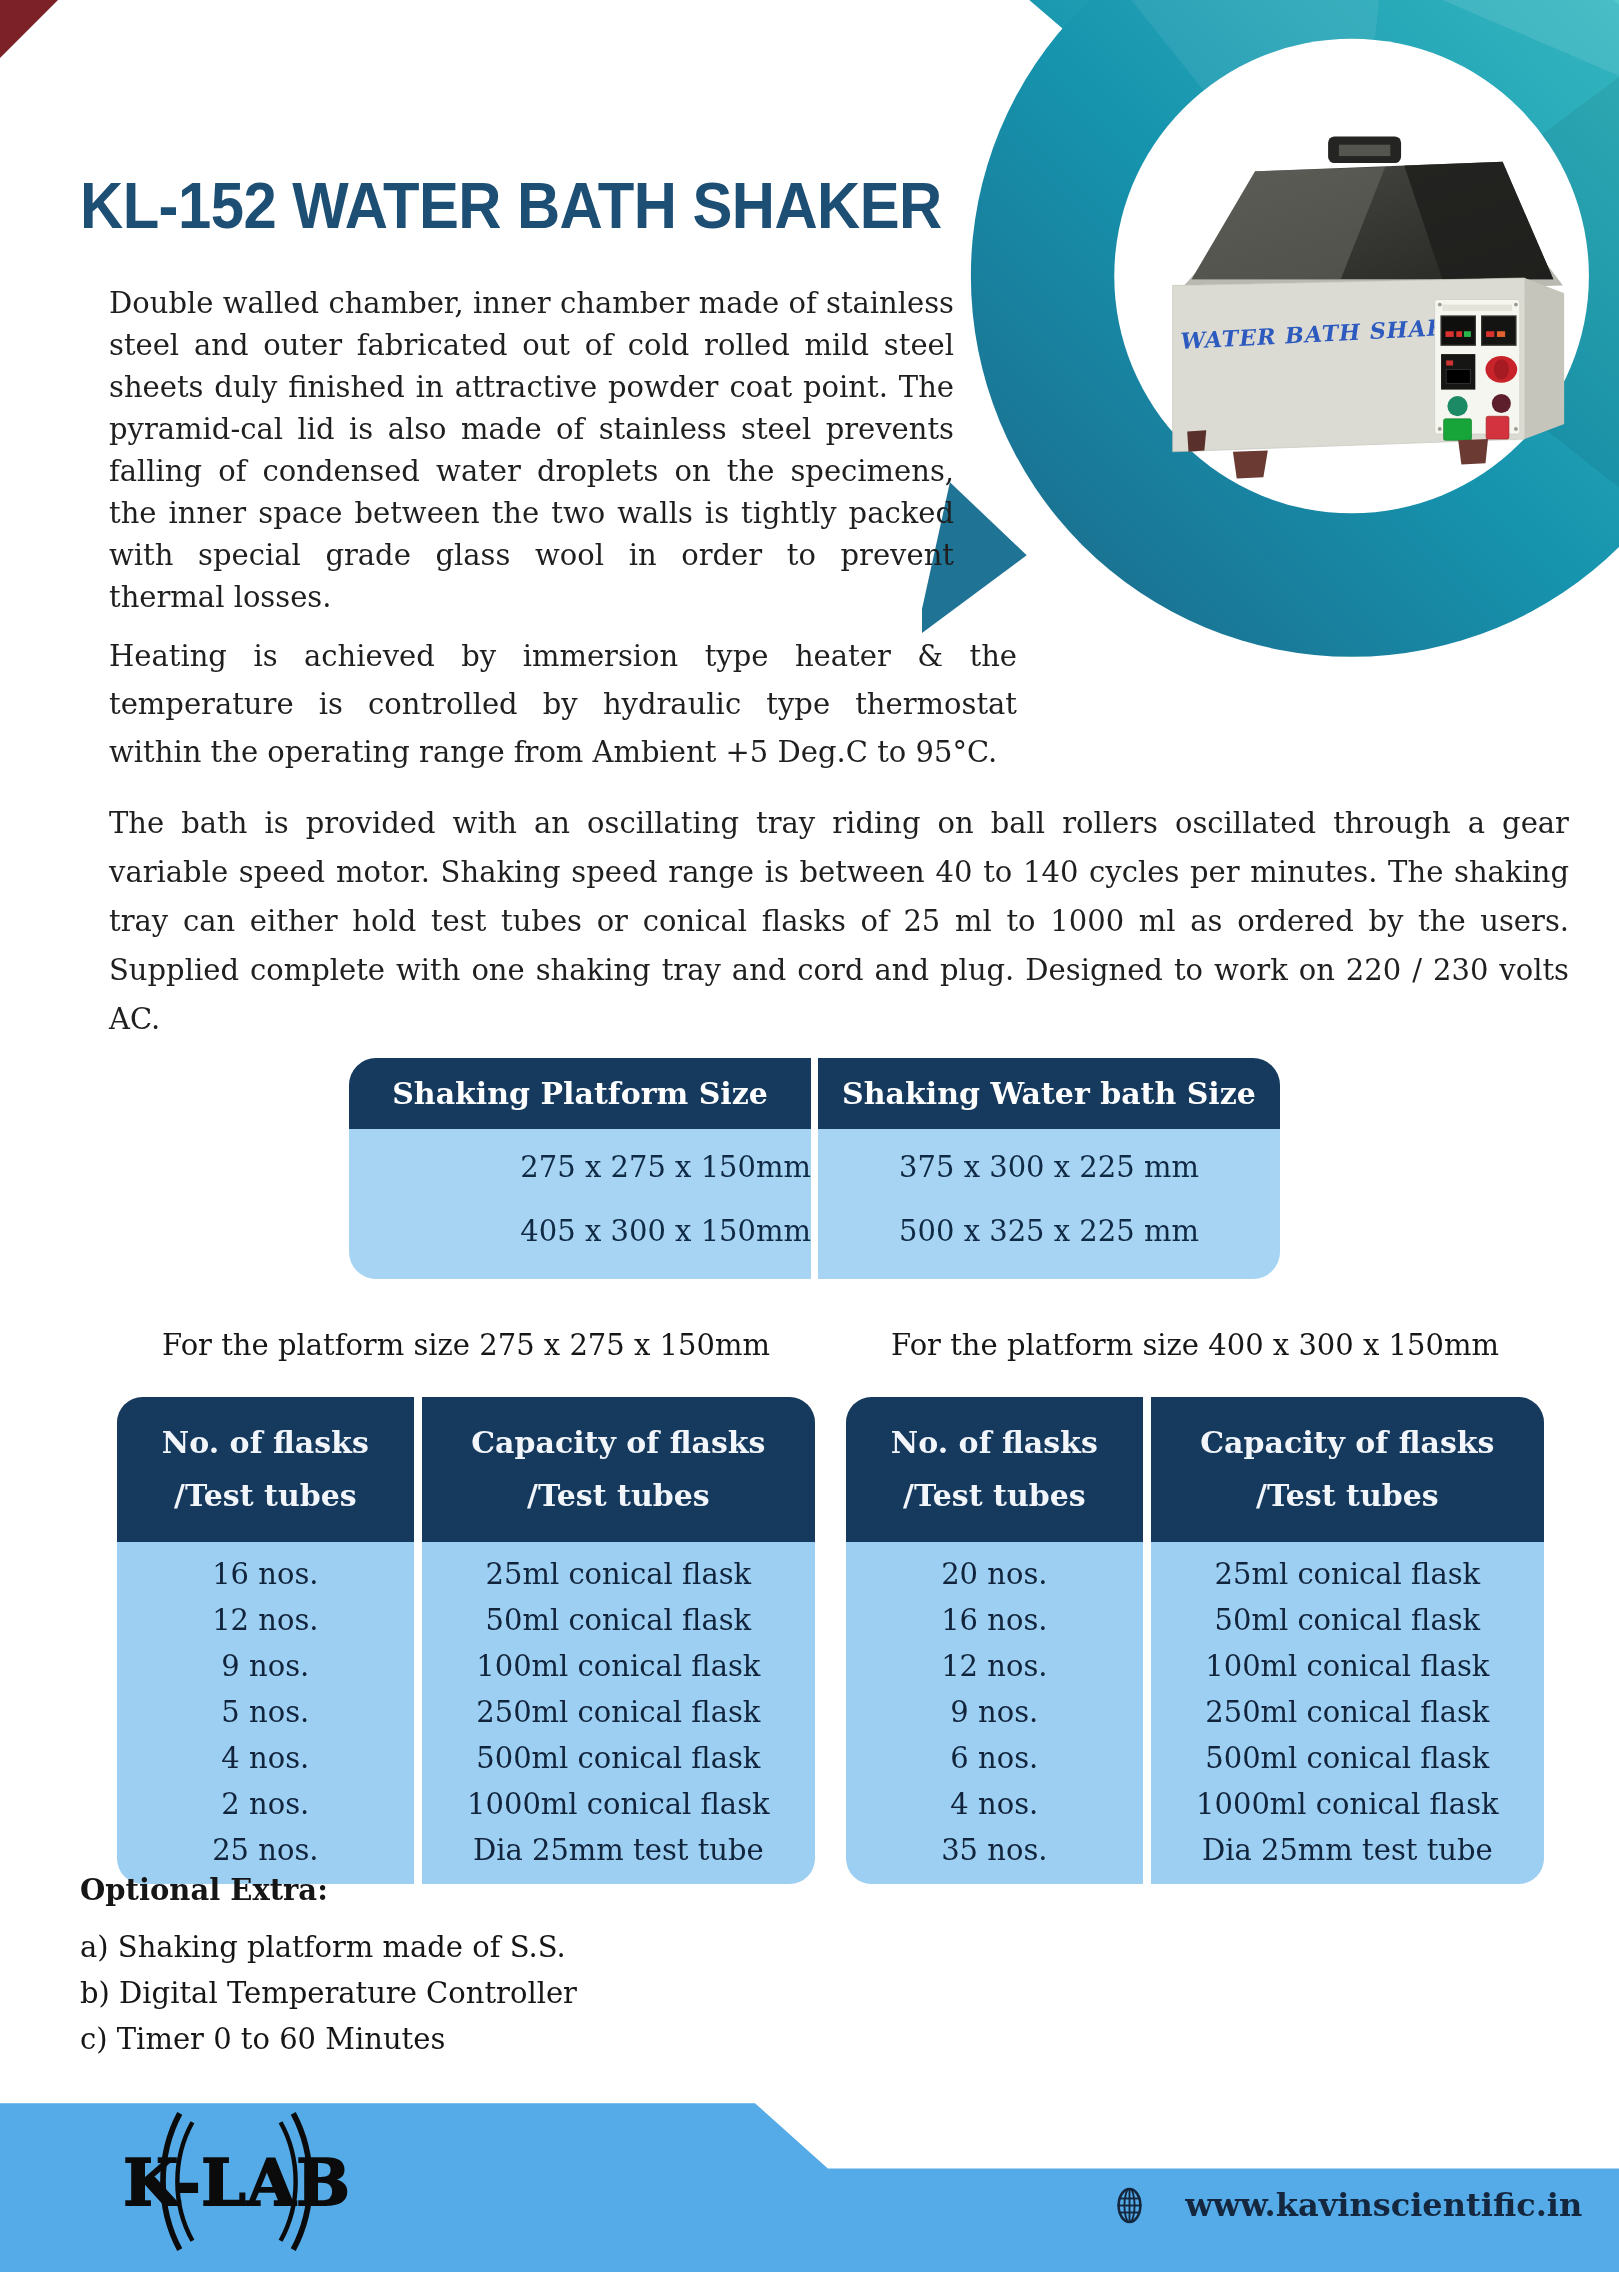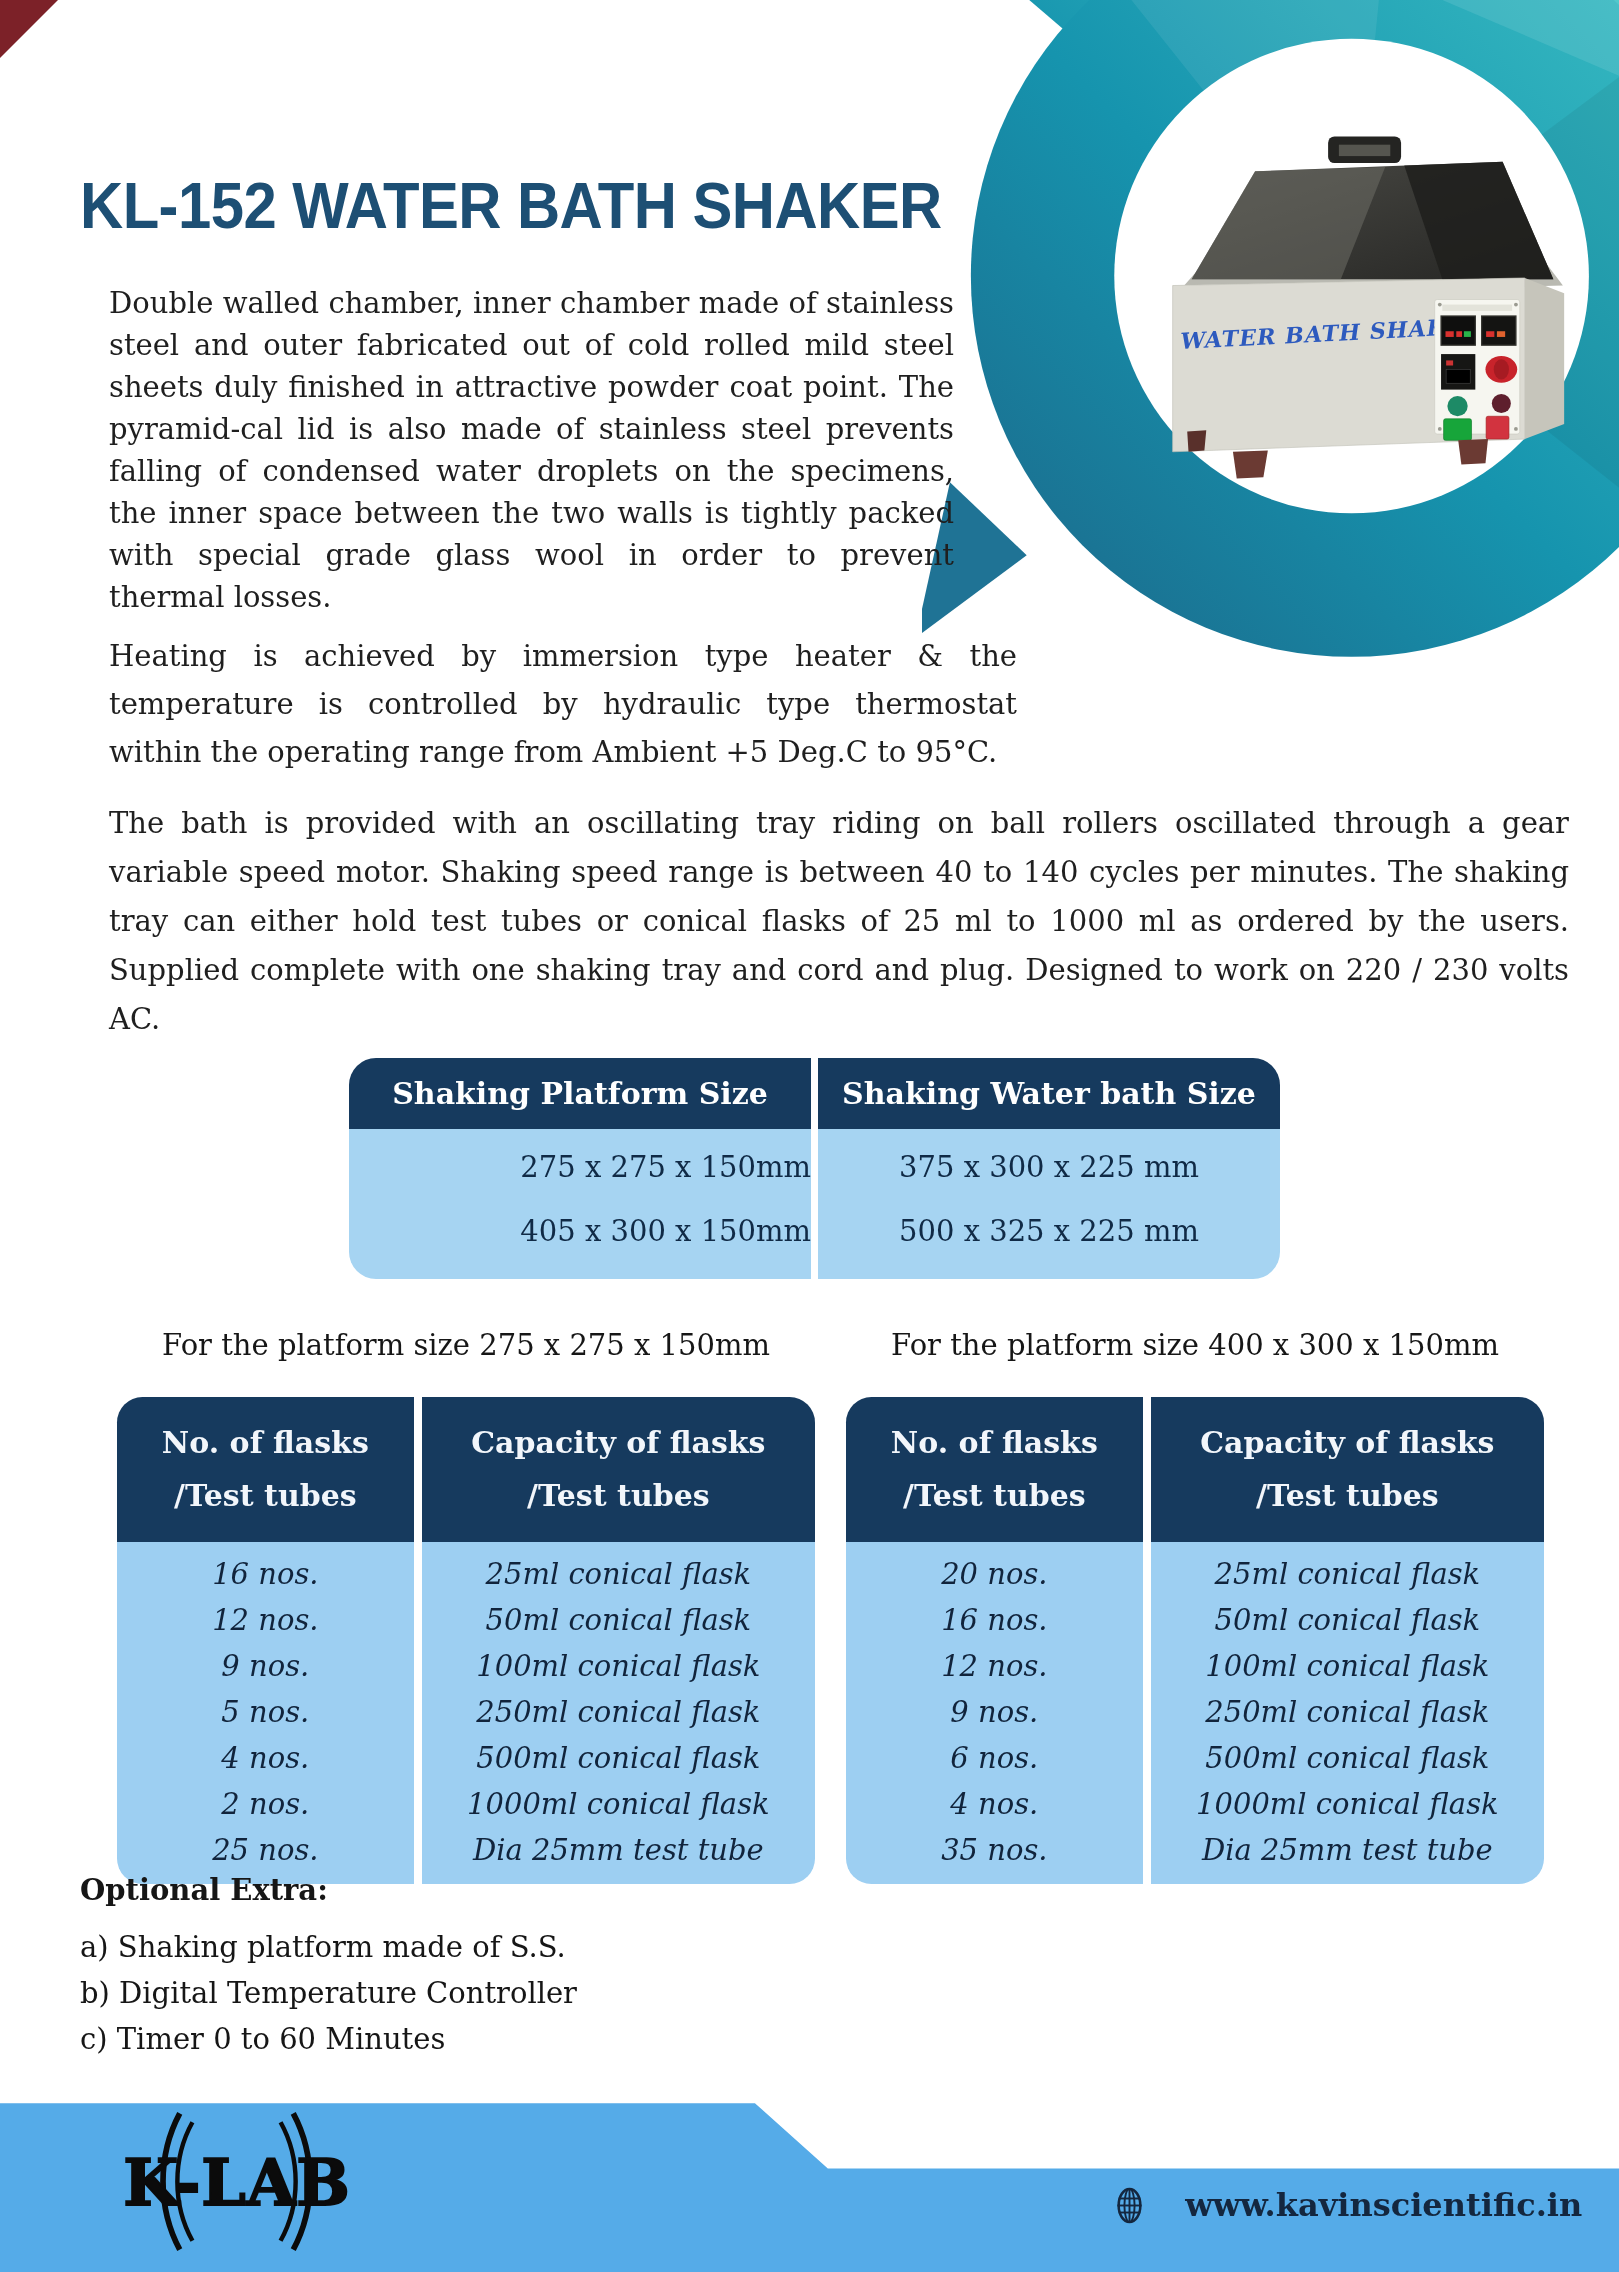--- a/index.html
+++ b/index.html
@@ -45,21 +45,21 @@
   .ft1{left:117px;} .ft2{left:846px;}
   .ftable .fcol{display:flex;flex-direction:column;}
   .ftable .fcolL{width:42.5%;}
   .ftable .fcolR{flex:1;}
   .ftable .th{height:145px;background:#163a5e;color:#f2f6fb;font-weight:bold;font-size:30px;
               line-height:1.75;white-space:pre-line;display:flex;align-items:center;justify-content:center;
               text-align:center;}
   .ftable .fcolL .th{border-radius:25.4px 0 0 0;}
   .ftable .fcolR .th{border-radius:0 25.4px 0 0;}
   .ftable .fbody{background:#9dcff2;color:#11243c;font-size:29px;
-                 display:flex;flex-direction:column;justify-content:center;padding:9px 0 11.4px 0;font-style:italic;}
+                 display:flex;flex-direction:column;justify-content:center;padding:9px 0 11.4px 0;}
   .ftable .fcolL .fbody{border-radius:0 0 0 25.4px;}
   .ftable .fcolR .fbody{border-radius:0 0 25.4px 0;}
   .ftable .cell{height:46px;display:flex;align-items:center;justify-content:center;text-align:center;}
 
   
   .optional{position:absolute;left:80px;top:1873px;font-size:29px;color:#161616;}
   .optional .oh{font-weight:bold;margin-bottom:16.5px;}
   .optional .oi{margin-top:0;height:46px;display:flex;align-items:center;}
 
   

